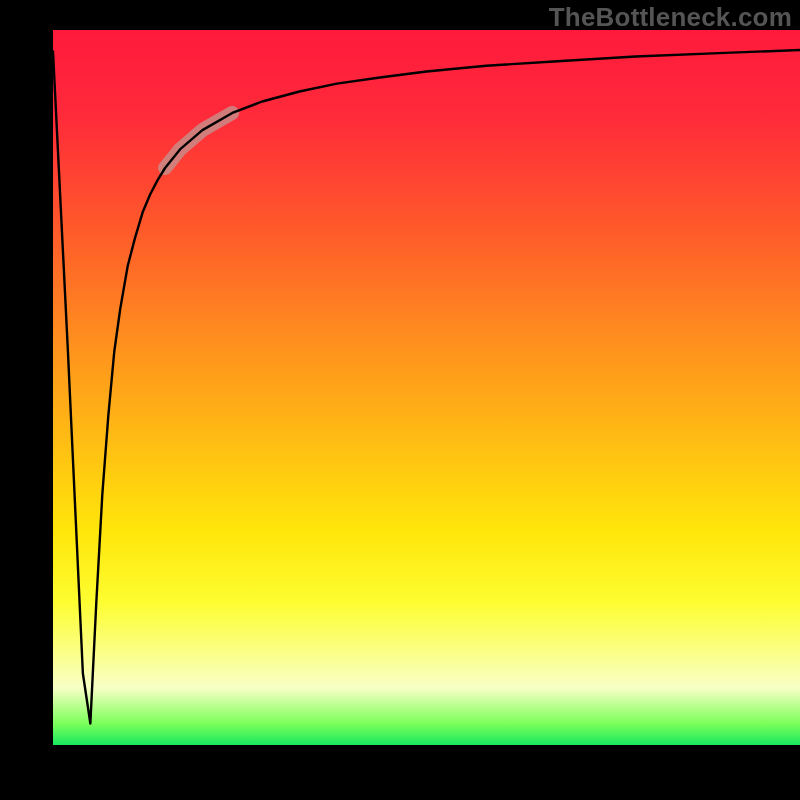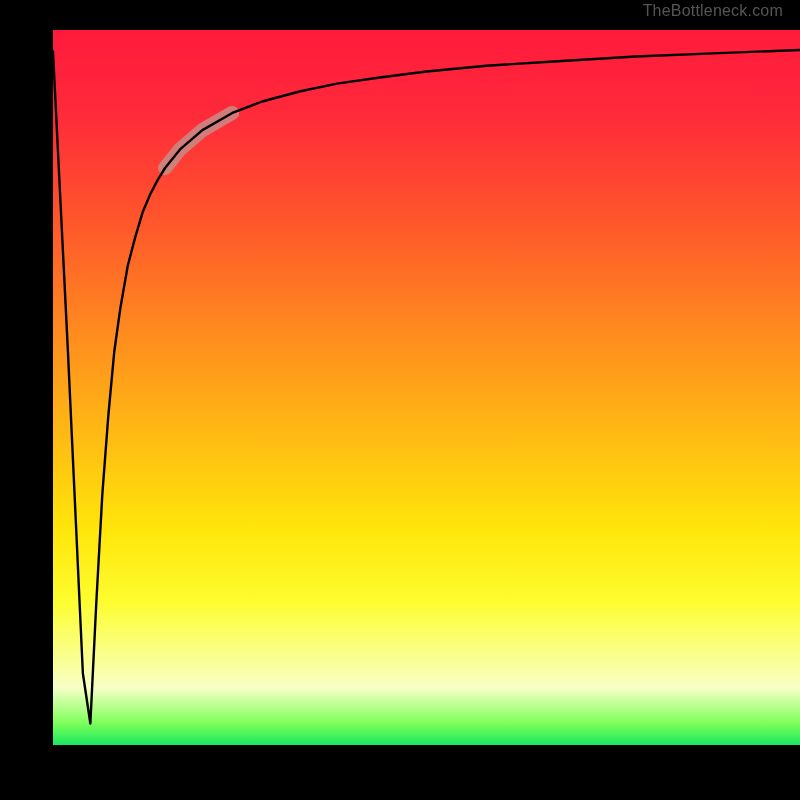--- a/index.html
+++ b/index.html
@@ -12,24 +12,24 @@
   }
   .frame {
     position: relative;
     width: 800px;
     height: 800px;
     background: #000;
   }
   .attribution {
     position: absolute;
     top: 2px;
-    right: 17px;
+    right: 8px;
     color: #555;
-    font-size: 16px;
-    font-weight: 400;
+    font-size: 26px;
+    font-weight: 700;
     letter-spacing: 0.2px;
     user-select: none;
   }
   .plot-area {
     position: absolute;
     left: 53px;
     top: 30px;
     width: 747px;
     height: 715px;
     background: linear-gradient(

